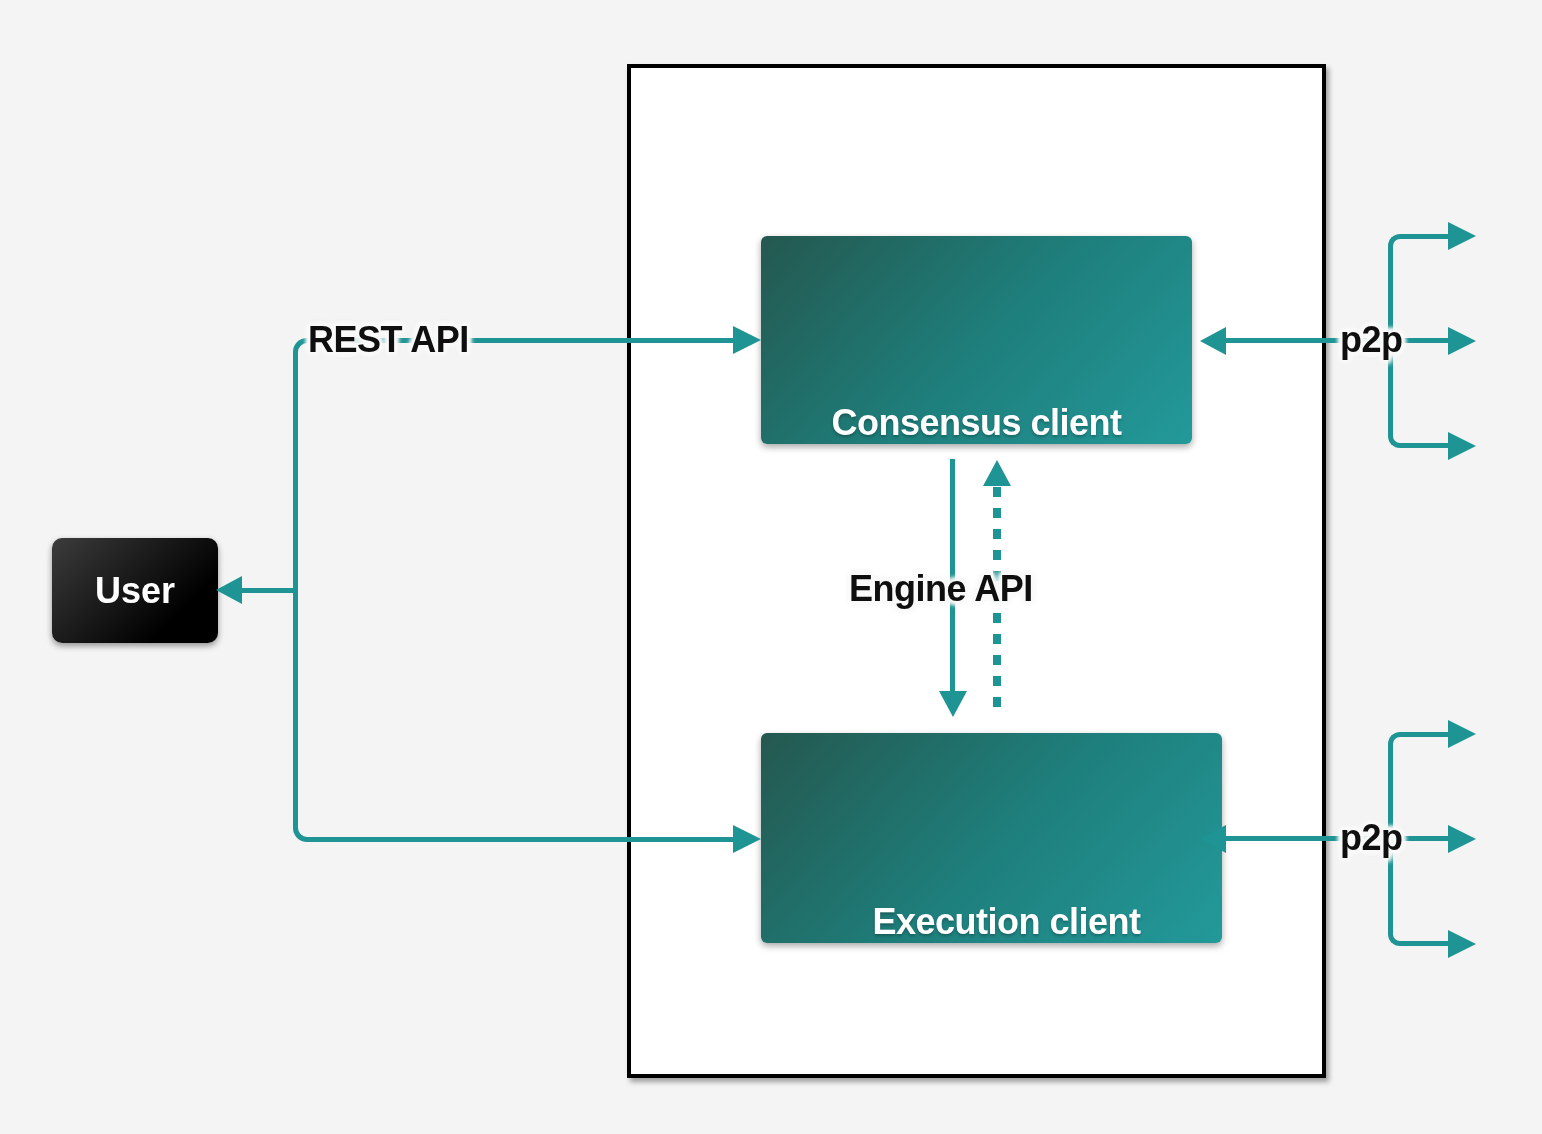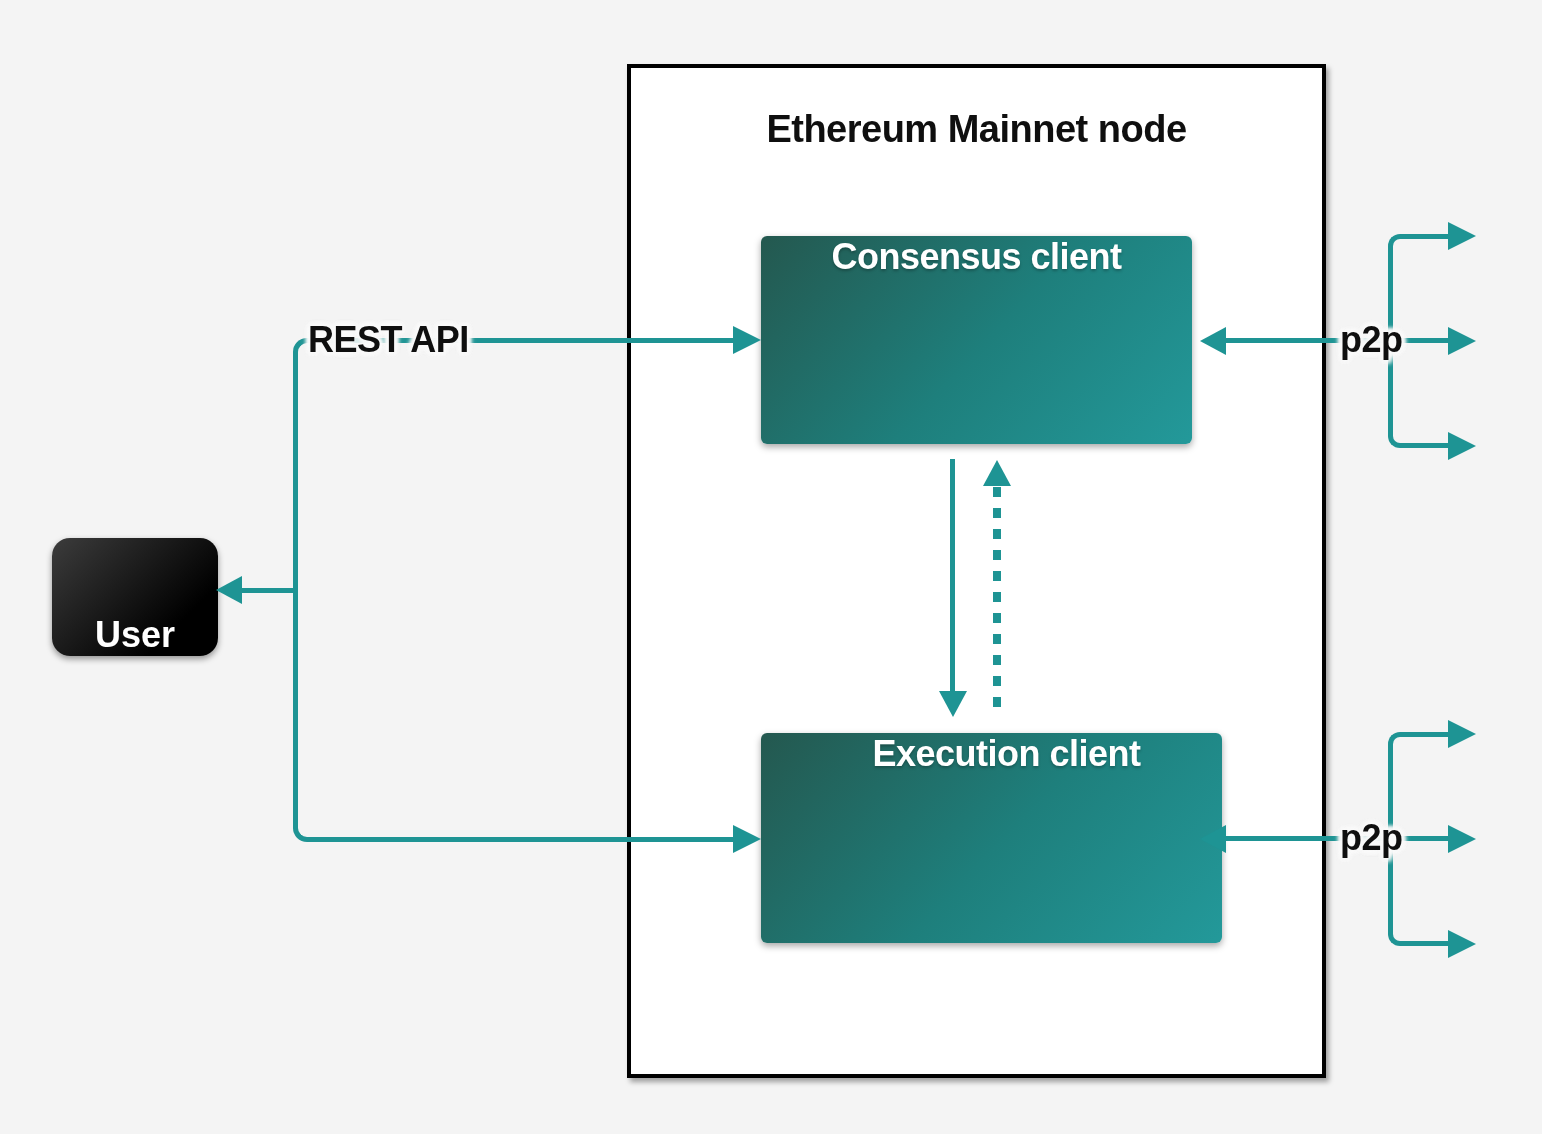--- a/index.html
+++ b/index.html
@@ -30,34 +30,34 @@
   }
   .node-title{
     position:absolute;left:627px;top:108px;width:699px;text-align:center;
     font-size:38px;font-weight:bold;color:var(--label-text);letter-spacing:-0.5px;
   }
   
   .client-box{
     position:absolute;left:761px;width:431px;border-radius:6px;
     background:linear-gradient(133deg,var(--client-gradient-start) 0%,var(--client-gradient-mid) 52%,var(--client-gradient-end) 100%);
     box-shadow:0 3px 7px rgba(0,0,0,0.35);
-    display:flex;align-items:flex-start;justify-content:center;
+    display:flex;align-items:flex-end;justify-content:center;
   }
   .consensus{top:236px;height:208px;}
   .execution{top:733px;height:210px;padding-left:30px;}
   .client-label{
     color:var(--box-label-text);font-size:36px;font-weight:bold;
     text-shadow:0 2px 3px rgba(0,0,0,0.25);letter-spacing:-0.5px;
   }
   
   .user-box{
-    position:absolute;left:52px;top:538px;width:166px;height:118px;border-radius:18px;
+    position:absolute;left:52px;top:538px;width:166px;height:105px;border-radius:10px;
     background:linear-gradient(135deg,var(--user-gradient-start) 0%,var(--user-gradient-end) 75%);
     box-shadow:0 3px 6px rgba(0,0,0,0.4);
-    display:flex;align-items:flex-end;justify-content:center;
+    display:flex;align-items:center;justify-content:center;
   }
   .user-label{color:var(--box-label-text);font-size:36px;font-weight:bold;}
   
   .hline{position:absolute;height:5px;background:var(--accent-teal);}
   .vline{position:absolute;width:5px;background:var(--accent-teal);}
   .dashedline{
     position:absolute;width:8px;
     background:repeating-linear-gradient(to bottom,var(--accent-teal) 0 10px,transparent 10px 21px);
   }
   .elbow{position:absolute;box-sizing:border-box;border:0 solid var(--accent-teal);}
@@ -113,21 +113,20 @@
   .engine-label{left:849px;top:568px;width:260px;}
   .p2p-top-label{left:1340px;top:319px;width:102px;}
   .p2p-bottom-label{left:1340px;top:817px;width:102px;}
 </style>
 </head>
 <body>
 
 <div class="canvas">
 
   <div class="node-box"></div>
-  <div class="node-title">Ethereum Mainnet node</div>
 
   <div class="client-box consensus">
     <span class="client-label">Consensus client</span>
   </div>
   <div class="client-box execution">
     <span class="client-label">Execution client</span>
   </div>
 
   <div class="user-box">
     <span class="user-label">User</span>
@@ -152,16 +151,17 @@
   <div class="arr arr-right p2p-top-arrow-3"></div>
 
   <div class="arr arr-left p2p-bottom-left-arrowhead"></div>
   <div class="hline p2p-bottom-mid-line"></div>
   <div class="elbow right-elbow p2p-bottom-elbow"></div>
   <div class="arr arr-right p2p-bottom-arrow-1"></div>
   <div class="arr arr-right p2p-bottom-arrow-2"></div>
   <div class="arr arr-right p2p-bottom-arrow-3"></div>
 
   <div class="flow-label rest-label">REST API</div>
+  <div class="flow-label engine-label">Engine API</div>
   <div class="flow-label p2p-top-label">p2p</div>
   <div class="flow-label p2p-bottom-label">p2p</div>
 
 </div>
 
 </body></html>

